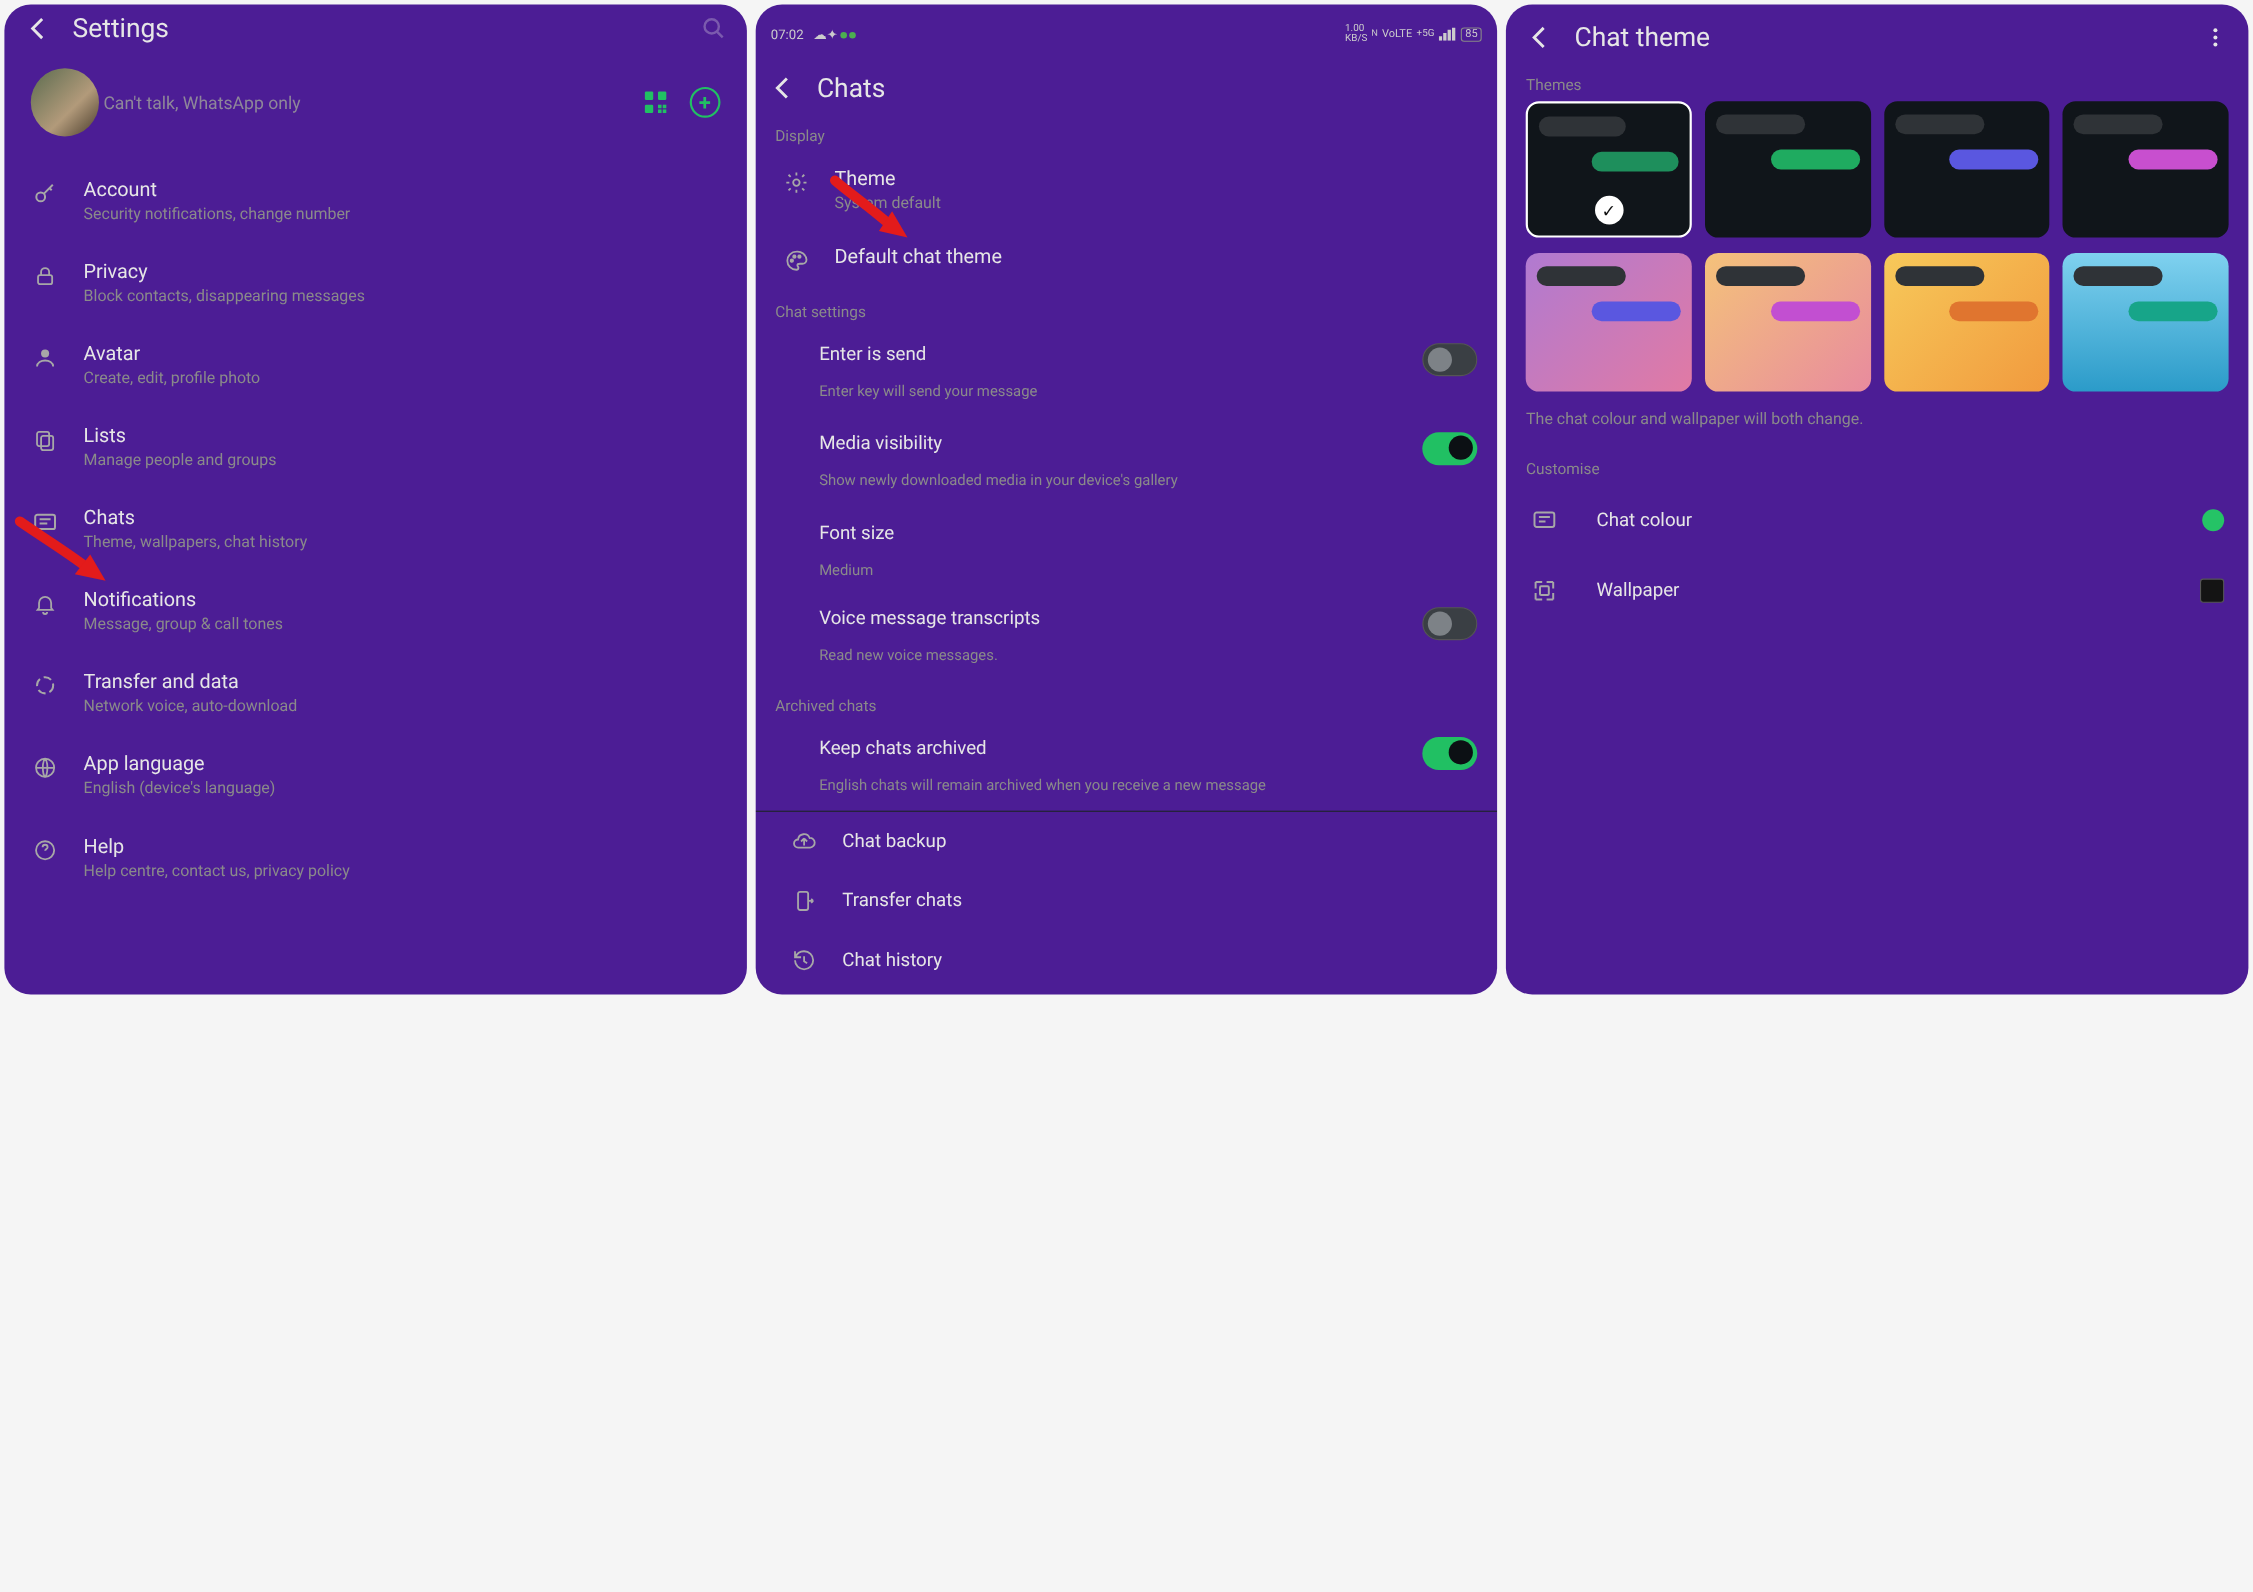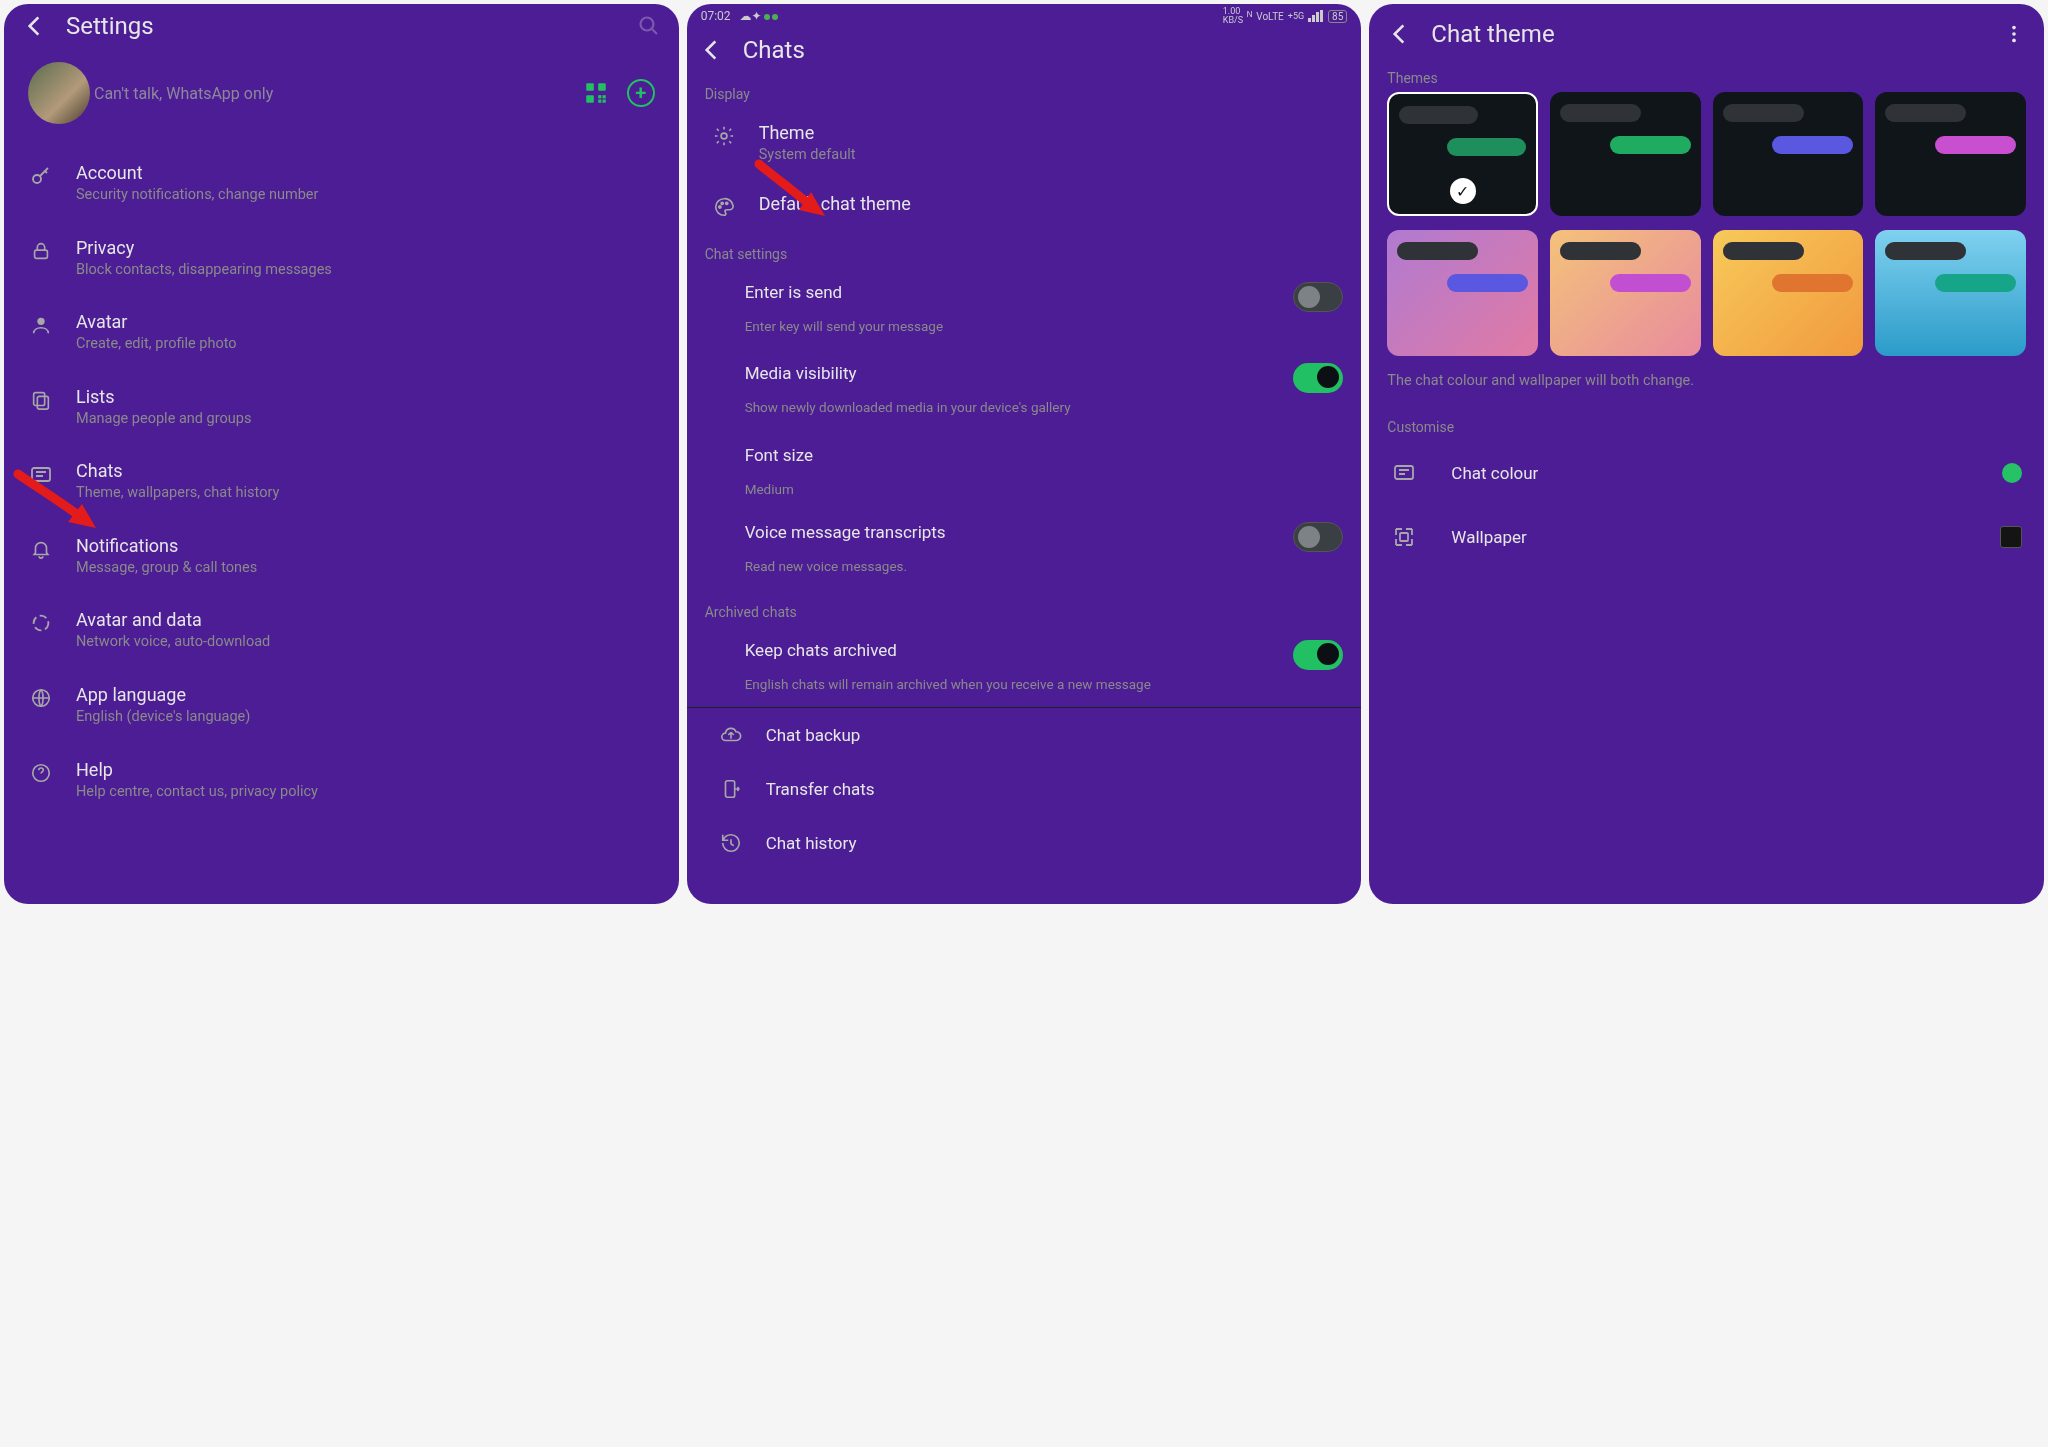--- a/index.html
+++ b/index.html
@@ -34,21 +34,21 @@
     width: 28px; height: 28px;
     display: flex; align-items: center; justify-content: center;
     color: #e6e6e6;
   }
   .spacer { flex: 1; }
   
   .statusbar {
     display: flex;
     align-items: center;
     justify-content: space-between;
-    padding: 3px 14px;
+    padding: 18px 14px;
     font-size: 12px;
     color: #ccc;
   }
   .statusbar .right { display:flex; align-items:center; gap:4px; }
   .dot { width:6px; height:6px; border-radius:50%; background:#4caf50; display:inline-block; margin-left:2px;}
   .profile-row {
     display: flex;
     align-items: center;
     padding: 14px 24px 22px;
     gap: 4px;
@@ -256,21 +256,21 @@
     <div class="secondary">Message, group &amp; call tones</div>
         </div>
       </div>
       <div class="list-item">
         <div class="li-icon">
           <svg width="22" height="22" viewBox="0 0 24 24" fill="none" stroke="currentColor" stroke-width="2">
             <circle cx="12" cy="12" r="8" stroke-dasharray="8 4"></circle>
           </svg>
         </div>
     <div class="li-text">
-          <div class="primary">Avatar and data</div>
+          <div class="primary">Transfer and data</div>
     <div class="secondary">Network voice, auto-download</div>
         </div>
       </div>
       <div class="list-item">
         <div class="li-icon">
           <svg width="22" height="22" viewBox="0 0 24 24" fill="none" stroke="currentColor" stroke-width="1.8">
             <circle cx="12" cy="12" r="9"></circle>
             <path d="M3 12h18M12 3c3 3 3 15 0 18M12 3c-3 3-3 15 0 18"></path>
           </svg>
         </div>

